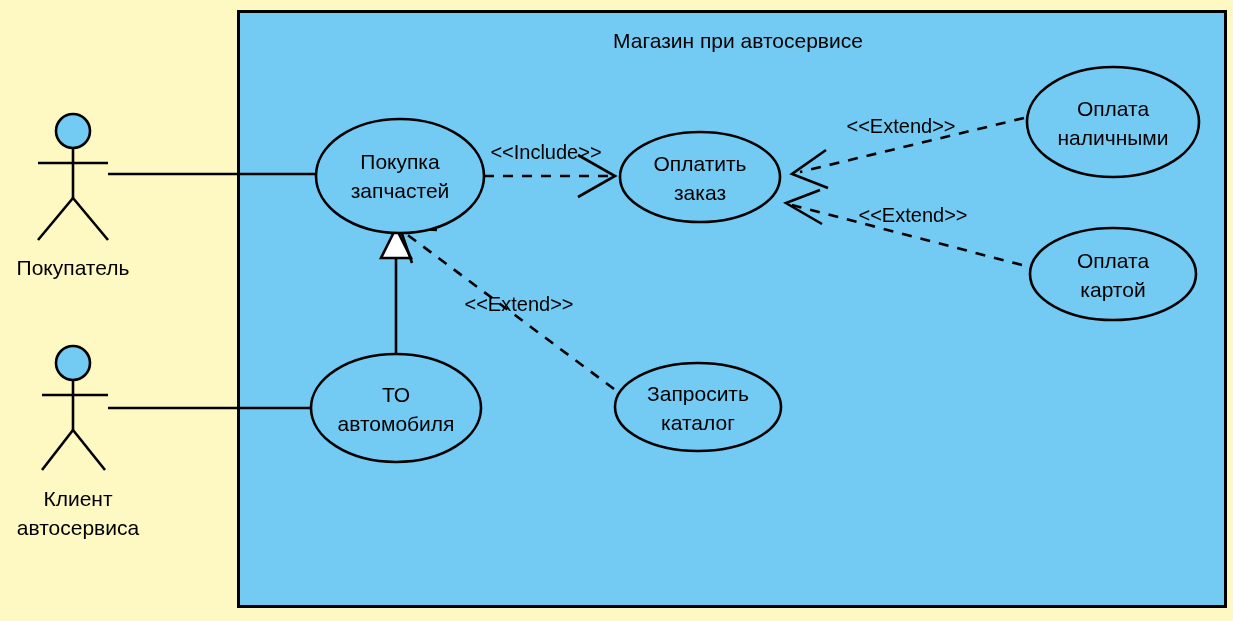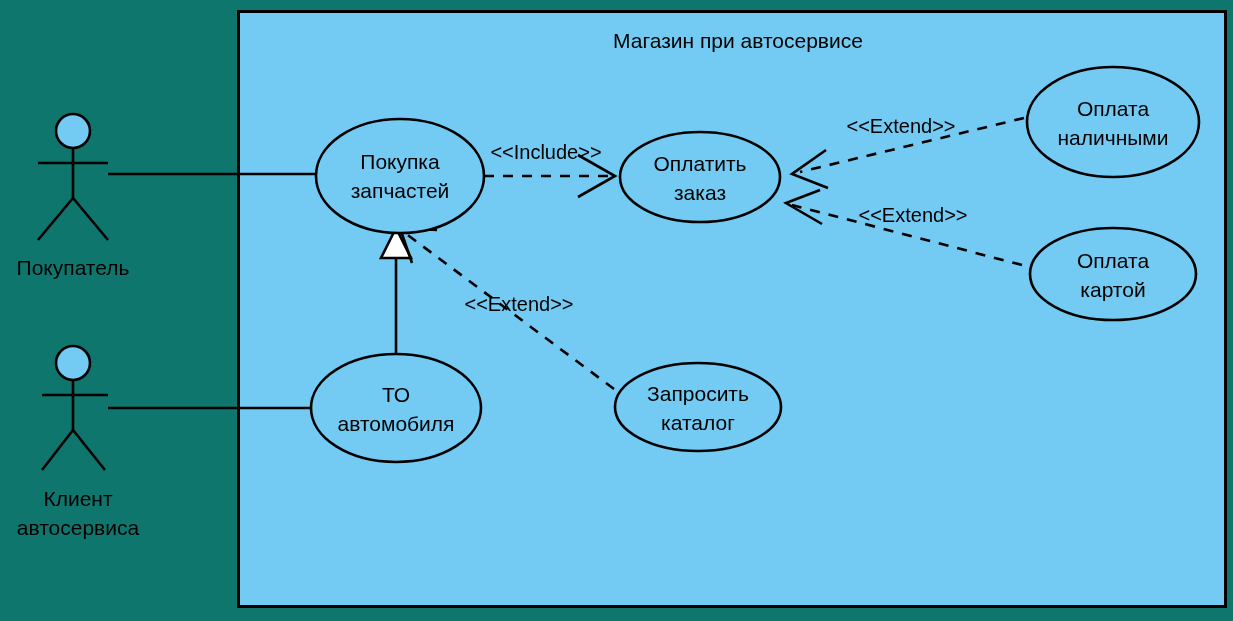--- a/index.html
+++ b/index.html
@@ -8,21 +8,21 @@
     padding: 0;
     background: #ffffff;
   }
   body {
     font-family: "Liberation Sans", sans-serif;
   }
   #canvas {
     position: relative;
     width: 1233px;
     height: 621px;
-    background: #0f766e;
+    background: #fef9c3;
     overflow: hidden;
   }
   svg.diagram {
     position: absolute;
     left: 0;
     top: 0;
     width: 1233px;
     height: 621px;
     display: block;
   }

